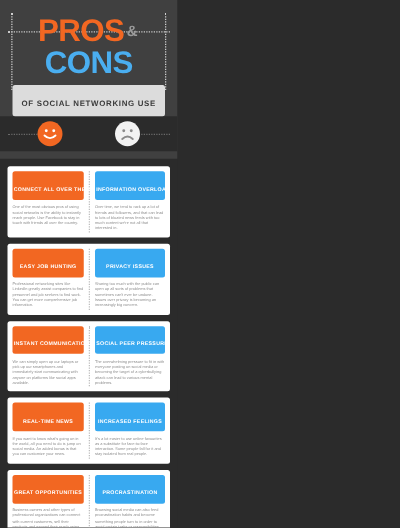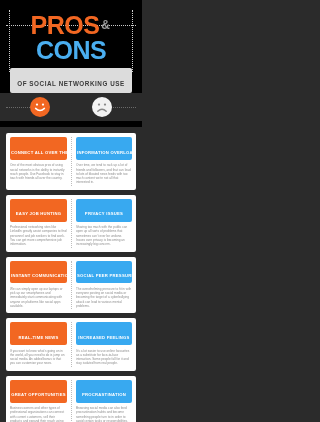--- a/index.html
+++ b/index.html
@@ -12,21 +12,21 @@
 
   body {
     font-family: "Liberation Sans", sans-serif;
     background: #2b2b2b;
     position: relative;
   }
 
   
   .header {
     width: 142px;
-    background: #000000;
+    background: #404040;
     padding: 13px 0 6px 0;
     position: relative;
   }
 
   .title-row {
     text-align: center;
     position: relative;
     z-index: 2;
   }
 

